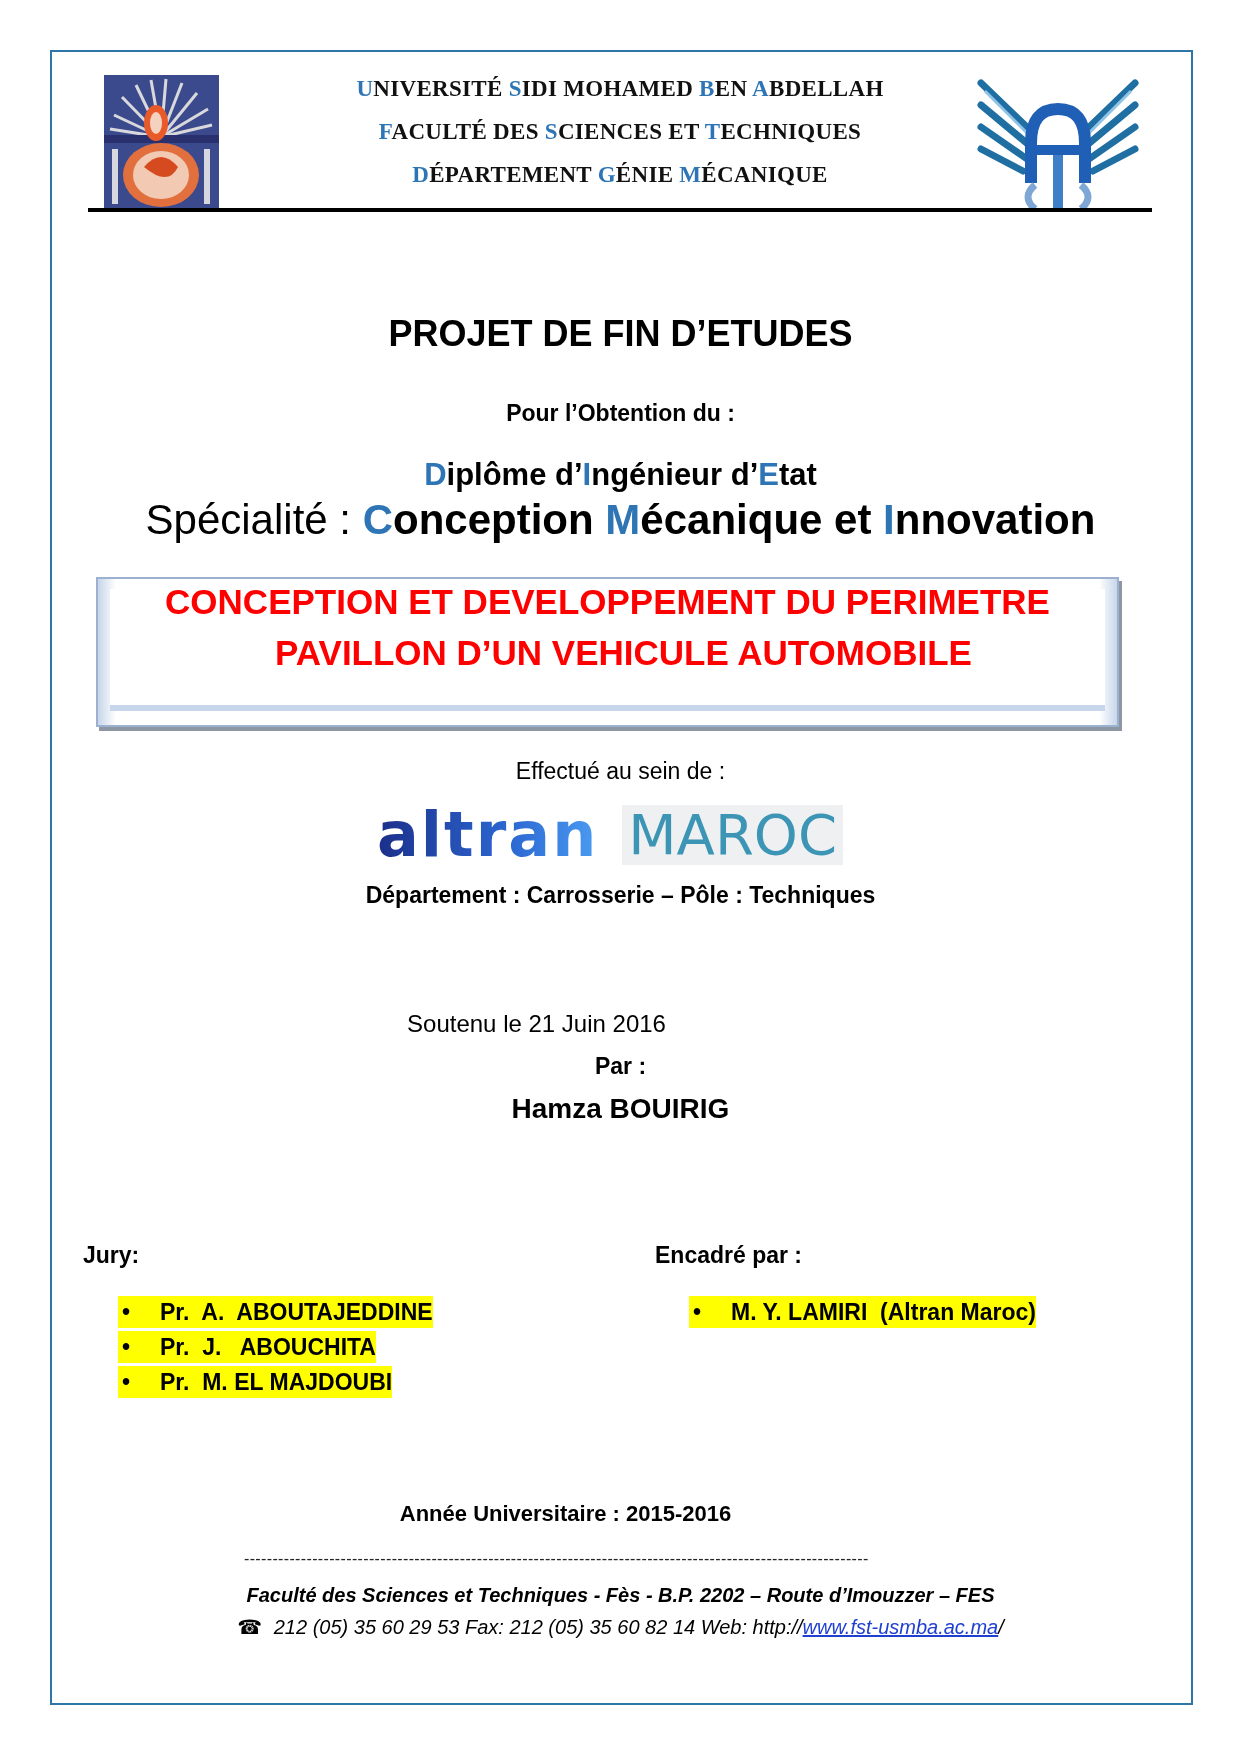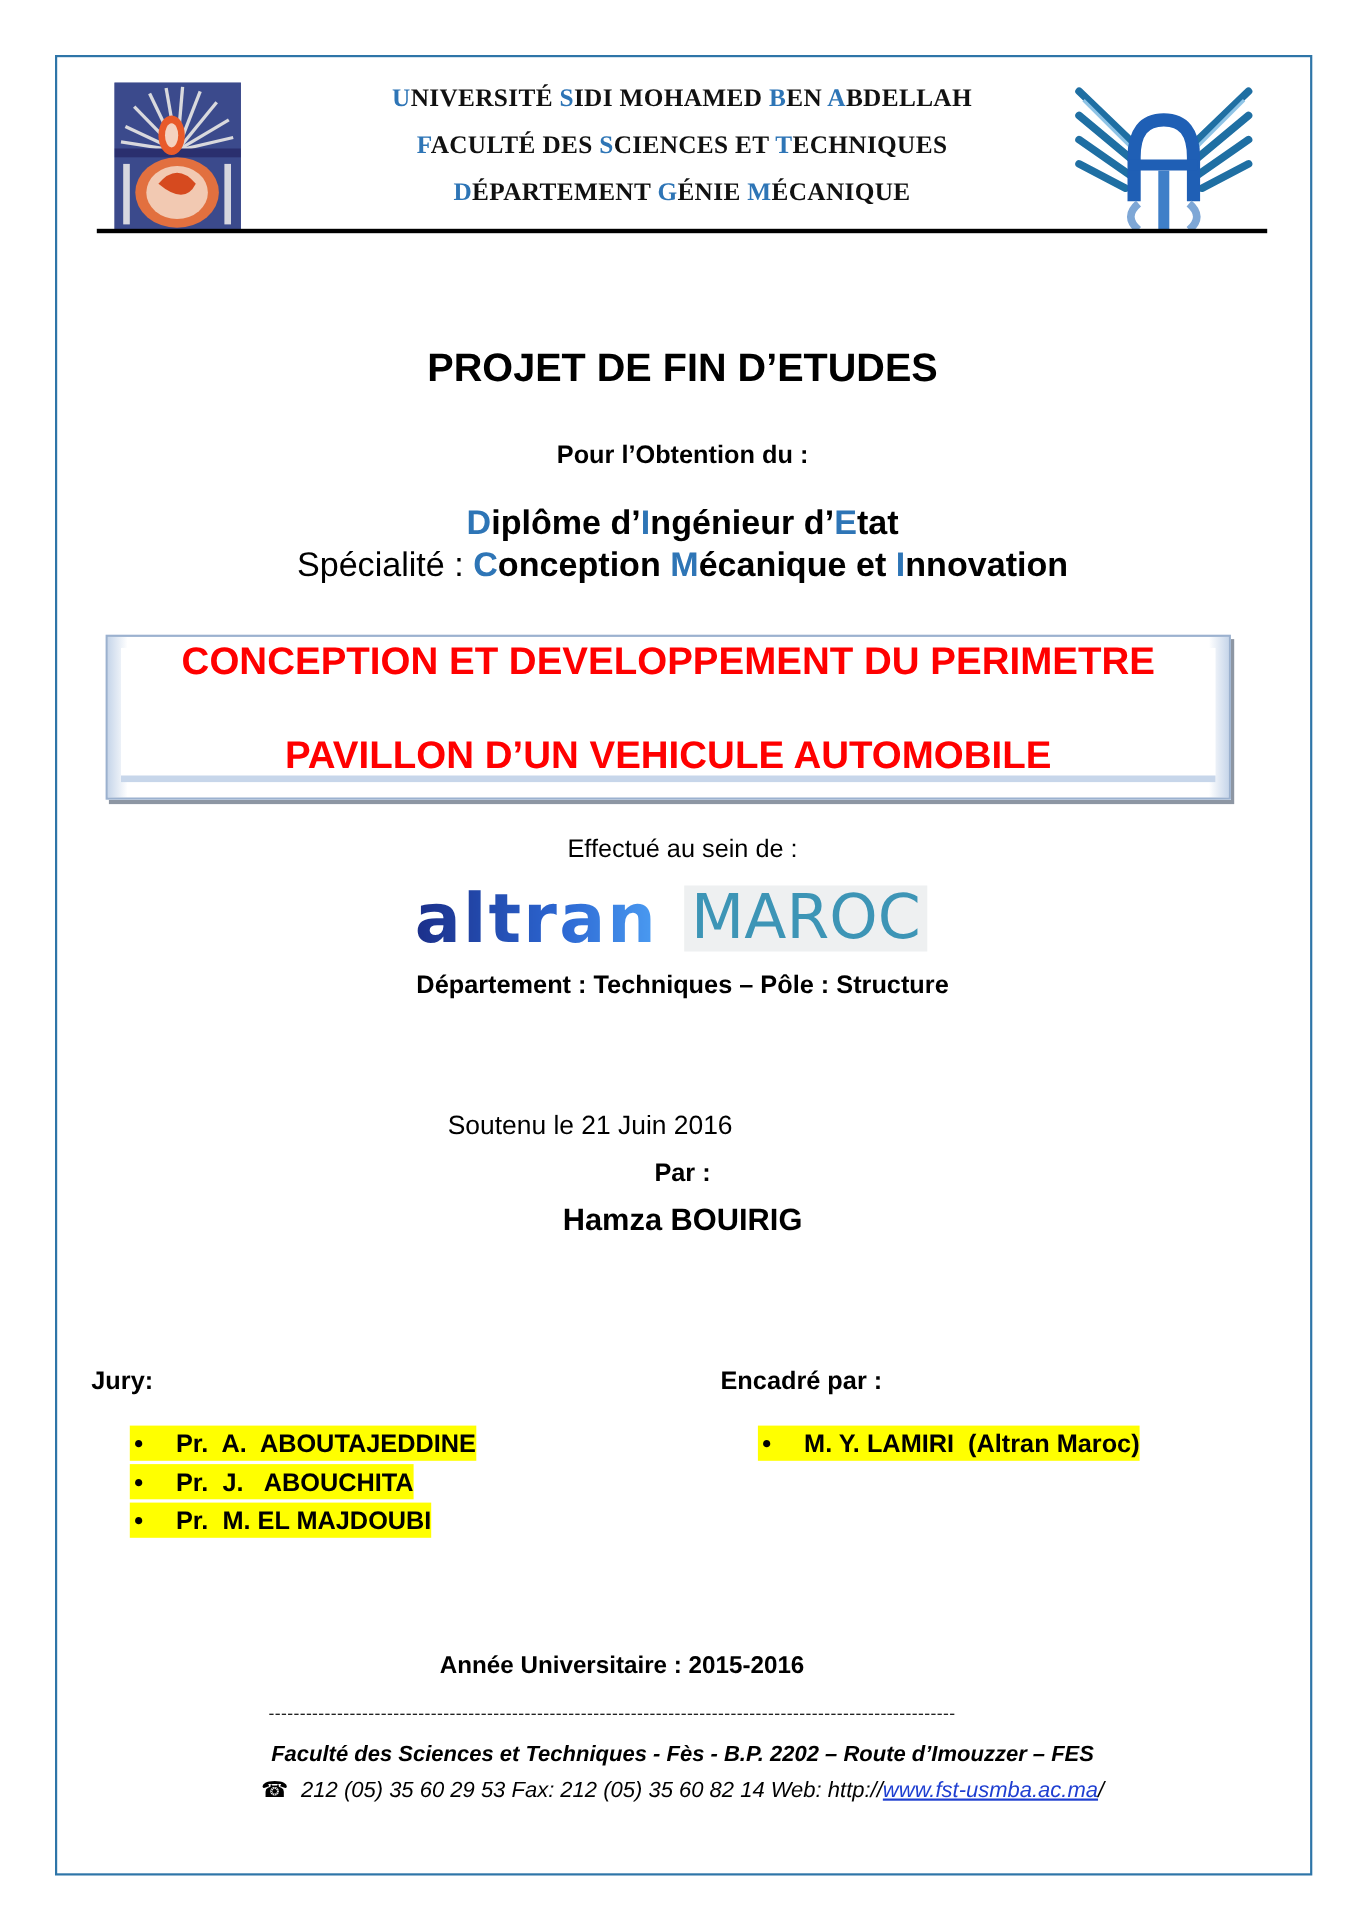--- a/index.html
+++ b/index.html
@@ -9,21 +9,21 @@
     .center { text-align: center; }
     
     .logo-left { left: 104px; top: 75px; width: 115px; height: 134px; background: #3c4a8a; overflow: hidden; }
     .logo-right { left: 975px; top: 73px; width: 166px; height: 138px; }
     .uni-line { left: 240px; width: 760px; font-family: "Liberation Serif", serif; font-weight: bold; font-size: 23px; color: #111; letter-spacing: 0.3px; }
     .uni-line .cap { color: #2e75b6; }
     .header-rule { left: 88px; top: 208px; width: 1064px; height: 4px; background: #000; }
     .title-main { left: 0; width: 1241px; top: 313px; font-size: 36px; font-weight: bold; }
     .pour { left: 0; width: 1241px; top: 400px; font-size: 23px; font-weight: bold; }
     .diplome { left: 0; width: 1241px; top: 457px; font-size: 31px; font-weight: bold; }
-    .specialite { left: 0; width: 1241px; top: 496px; font-size: 31px; }
+    .specialite { left: 0; width: 1241px; top: 496px; font-size: 42px; }
     .specialite b { font-weight: bold; }
     .blue { color: #2e75b6; }
     
     .title-box { left: 96px; top: 577px; width: 1023px; height: 150px; border: 2px solid #9bb1cf; box-sizing: border-box; background: linear-gradient(90deg, #c7d6ea 0, #ffffff 18px, #ffffff calc(100% - 18px), #c7d6ea 100%); box-shadow: 3px 4px 0 #8d96a3; }
     .title-box .inner { position: absolute; left: 12px; top: 10px; right: 12px; bottom: 14px; background: #fff; border-bottom: 6px solid #c7d6ea; }
     .title-red { left: 96px; width: 1023px; font-size: 35px; font-weight: bold; color: #ff0000; }
     .effectue { left: 0; width: 1241px; top: 758px; font-size: 23px; font-weight: normal; }
     .altran-logo { left: 377px; top: 805px; height: 60px; display: flex; align-items: flex-start; }
     .altran-word { font-family: "DejaVu Sans", sans-serif; font-size: 62px; font-weight: bold; letter-spacing: 2px; background: linear-gradient(90deg, #1b2f8a 0%, #2c67d2 60%, #4b9cf2 100%); -webkit-background-clip: text; background-clip: text; color: transparent; line-height: 60px; text-transform: lowercase; }
     .maroc-word { margin-left: 24px; background: #eef0f1; color: #3d95b6; font-family: "DejaVu Sans", sans-serif; font-size: 56px; padding: 0 6px; line-height: 60px; }
@@ -120,30 +120,30 @@
 </div>
 
 <div class="abs center specialite">
   <span>Spécialité : </span><b><span class="blue">C</span><span>onception </span><span class="blue">M</span><span>écanique et </span><span class="blue">I</span><span>nnovation</span></b>
 </div>
 
 <div class="abs title-box">
   <div class="inner"></div>
 </div>
 <div class="abs center title-red" style="top: 582px;">CONCEPTION ET DEVELOPPEMENT DU PERIMETRE</div>
-<div class="abs center title-red" style="top: 667px;">PAVILLON D’UN VEHICULE AUTOMOBILE</div>
+<div class="abs center title-red" style="top: 633px; padding-left: 16px;">PAVILLON D’UN VEHICULE AUTOMOBILE</div>
 
 <div class="abs center effectue">Effectué au sein de :</div>
 
 <div class="abs altran-logo">
   <span class="altran-word">altran</span>
   <span class="maroc-word">MAROC</span>
 </div>
 
-<div class="abs center departement">Département : Techniques – Pôle : Structure</div>
+<div class="abs center departement">Département : Carrosserie – Pôle : Techniques</div>
 
 <div class="abs center soutenu">Soutenu le 21 Juin 2016</div>
 <div class="abs center par">Par :</div>
 <div class="abs center author">Hamza BOUIRIG</div>
 
 <div class="abs jury-label">Jury:</div>
 <ul class="abs hl-list jury-list">
   <li class="hl-item"><span class="hl"><span class="bullet">•</span><span>Pr.  A.  ABOUTAJEDDINE</span></span></li>
   <li class="hl-item"><span class="hl"><span class="bullet">•</span><span>Pr.  J.   ABOUCHITA</span></span></li>
   <li class="hl-item"><span class="hl"><span class="bullet">•</span><span>Pr.  M. EL MAJDOUBI</span></span></li>

